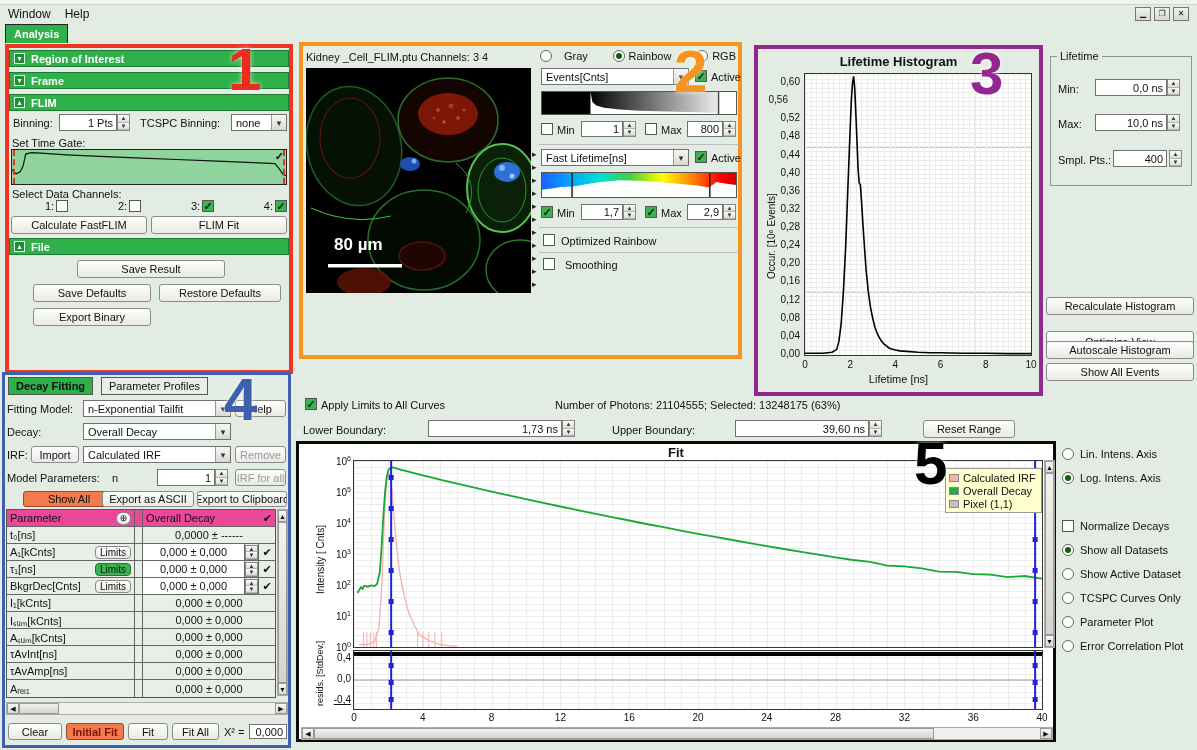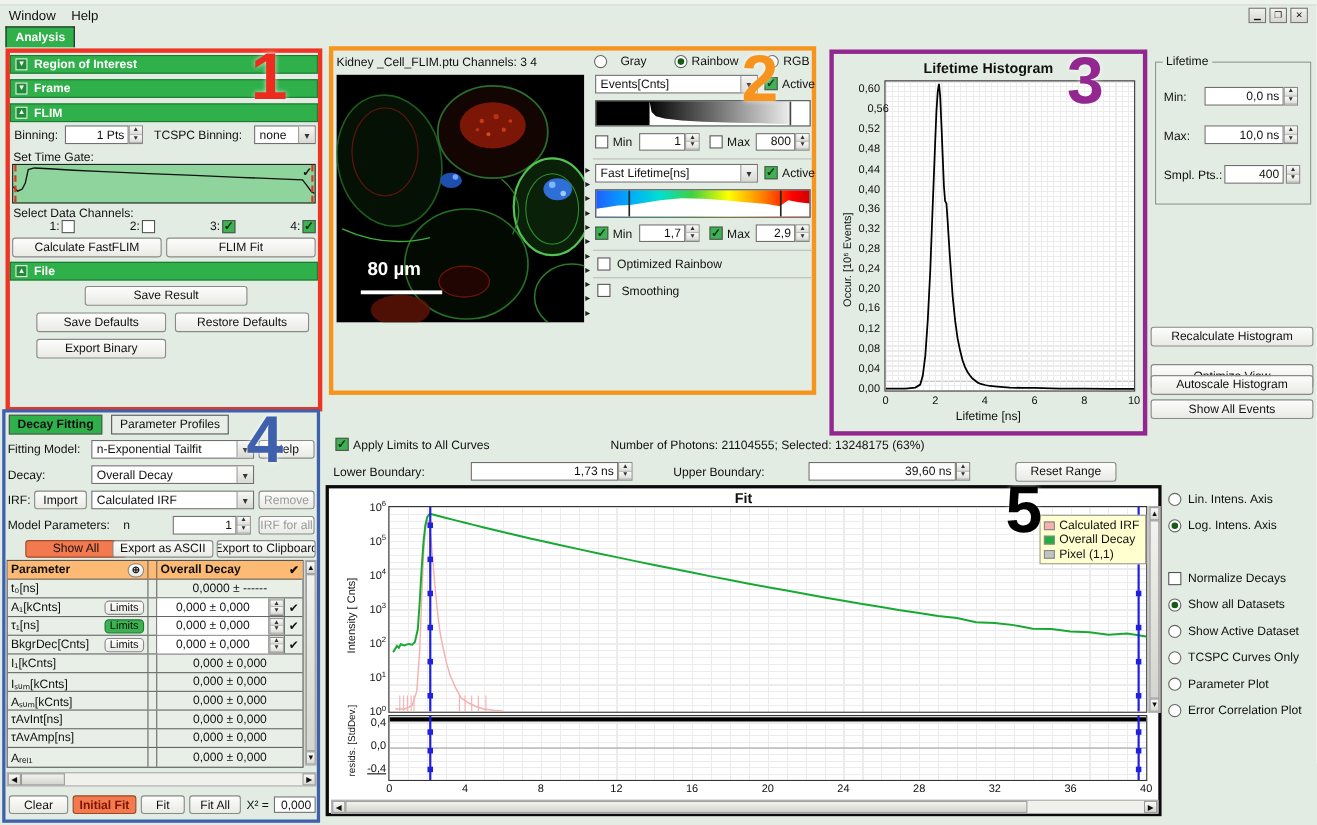--- a/index.html
+++ b/index.html
@@ -296,21 +296,21 @@
         <span class="tick" style="left: 12px; top: 226.484px; width: 30px; text-align: right;">0,16</span>
         <span class="tick" style="left: 12px; top: 208.355px; width: 30px; text-align: right;">0,20</span>
         <span class="tick" style="left: 12px; top: 190.226px; width: 30px; text-align: right;">0,24</span>
         <span class="tick" style="left: 12px; top: 172.097px; width: 30px; text-align: right;">0,28</span>
         <span class="tick" style="left: 12px; top: 153.968px; width: 30px; text-align: right;">0,32</span>
         <span class="tick" style="left: 12px; top: 135.839px; width: 30px; text-align: right;">0,36</span>
         <span class="tick" style="left: 12px; top: 117.71px; width: 30px; text-align: right;">0,40</span>
         <span class="tick" style="left: 12px; top: 99.5806px; width: 30px; text-align: right;">0,44</span>
         <span class="tick" style="left: 12px; top: 81.4516px; width: 30px; text-align: right;">0,48</span>
         <span class="tick" style="left: 12px; top: 63.3226px; width: 30px; text-align: right;">0,52</span>
-        <span class="tick" style="left: 20px; top: 45.1935px; width: 30px; text-align: right;">0,56</span>
+        <span class="tick" style="left: 0; top: 45.1935px; width: 30px; text-align: right;">0,56</span>
         <span class="tick" style="left: 12px; top: 27.0645px; width: 30px; text-align: right;">0,60</span>
       </div>
     <div id="lh-xticks">
         <span class="tick" style="left: 40px; top: 310px; width: 14px; text-align: center;">0</span>
         <span class="tick" style="left: 85.2px; top: 310px; width: 14px; text-align: center;">2</span>
         <span class="tick" style="left: 130.4px; top: 310px; width: 14px; text-align: center;">4</span>
         <span class="tick" style="left: 175.6px; top: 310px; width: 14px; text-align: center;">6</span>
         <span class="tick" style="left: 220.8px; top: 310px; width: 14px; text-align: center;">8</span>
         <span class="tick" style="left: 266px; top: 310px; width: 14px; text-align: center;">10</span>
       </div>
@@ -368,21 +368,21 @@
     <div class="inp" style="position:absolute;left:152px;top:94px;width:58px;height:17px;">1</div>
     <span class="spin" style="position:absolute;left:210px;top:94px;height:17px;">
         <i>▲</i>
         <i>▼</i>
       </span>
     <div class="btn dis" style="position:absolute;left:230px;top:94px;width:51px;height:17px;">IRF for all</div>
     <div class="btn orange" style="position:absolute;left:18px;top:116px;width:92px;height:16px;">Show All</div>
     <div class="btn" style="position:absolute;left:97px;top:116px;width:92px;height:16px;">Export as ASCII</div>
     <div class="btn" style="position:absolute;left:192px;top:116px;width:90px;height:16px;">Export to Clipboard</div>
     <div class="ptable" style="left:1px;top:134px;width:270px;" id="param-table">
-      <div class="prow" style="font-weight:bold;background:#fdba74;">
+      <div class="prow" style="font-weight:normal;background:#ec4899;">
         <div>
             <span>Parameter</span>
             <span class="btn" style="margin-left:auto;width:15px;height:13px;border-radius:7px;font-size:9px;">⊕</span>
           </div>
         <div></div>
         <div style="grid-column:3/6;border-right:none;">
             <span>Overall Decay</span>
             <span style="margin-left:auto;">✔</span>
           </div>
       </div>

